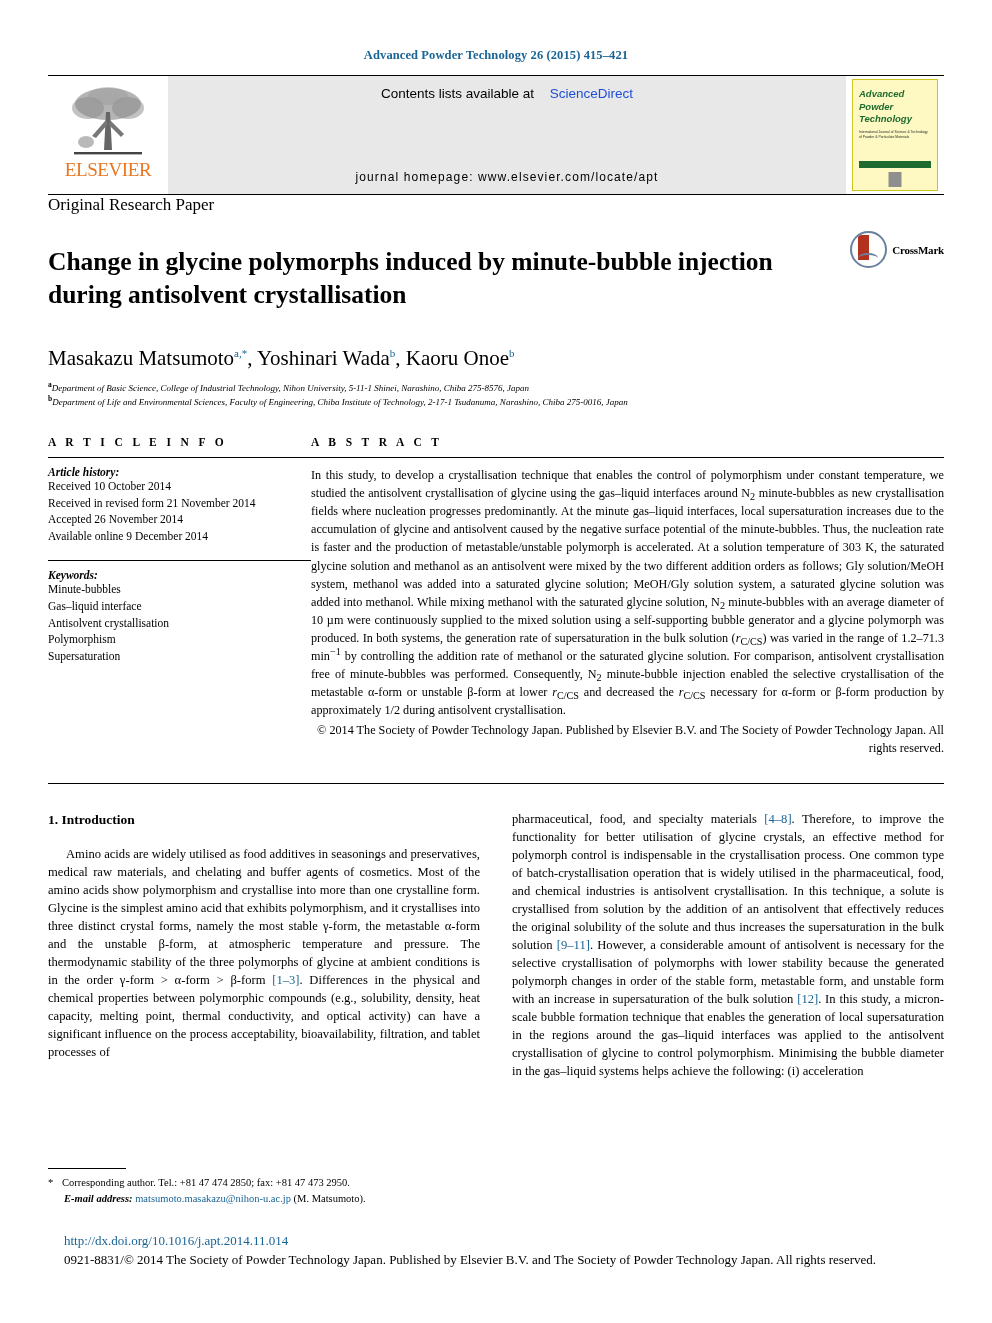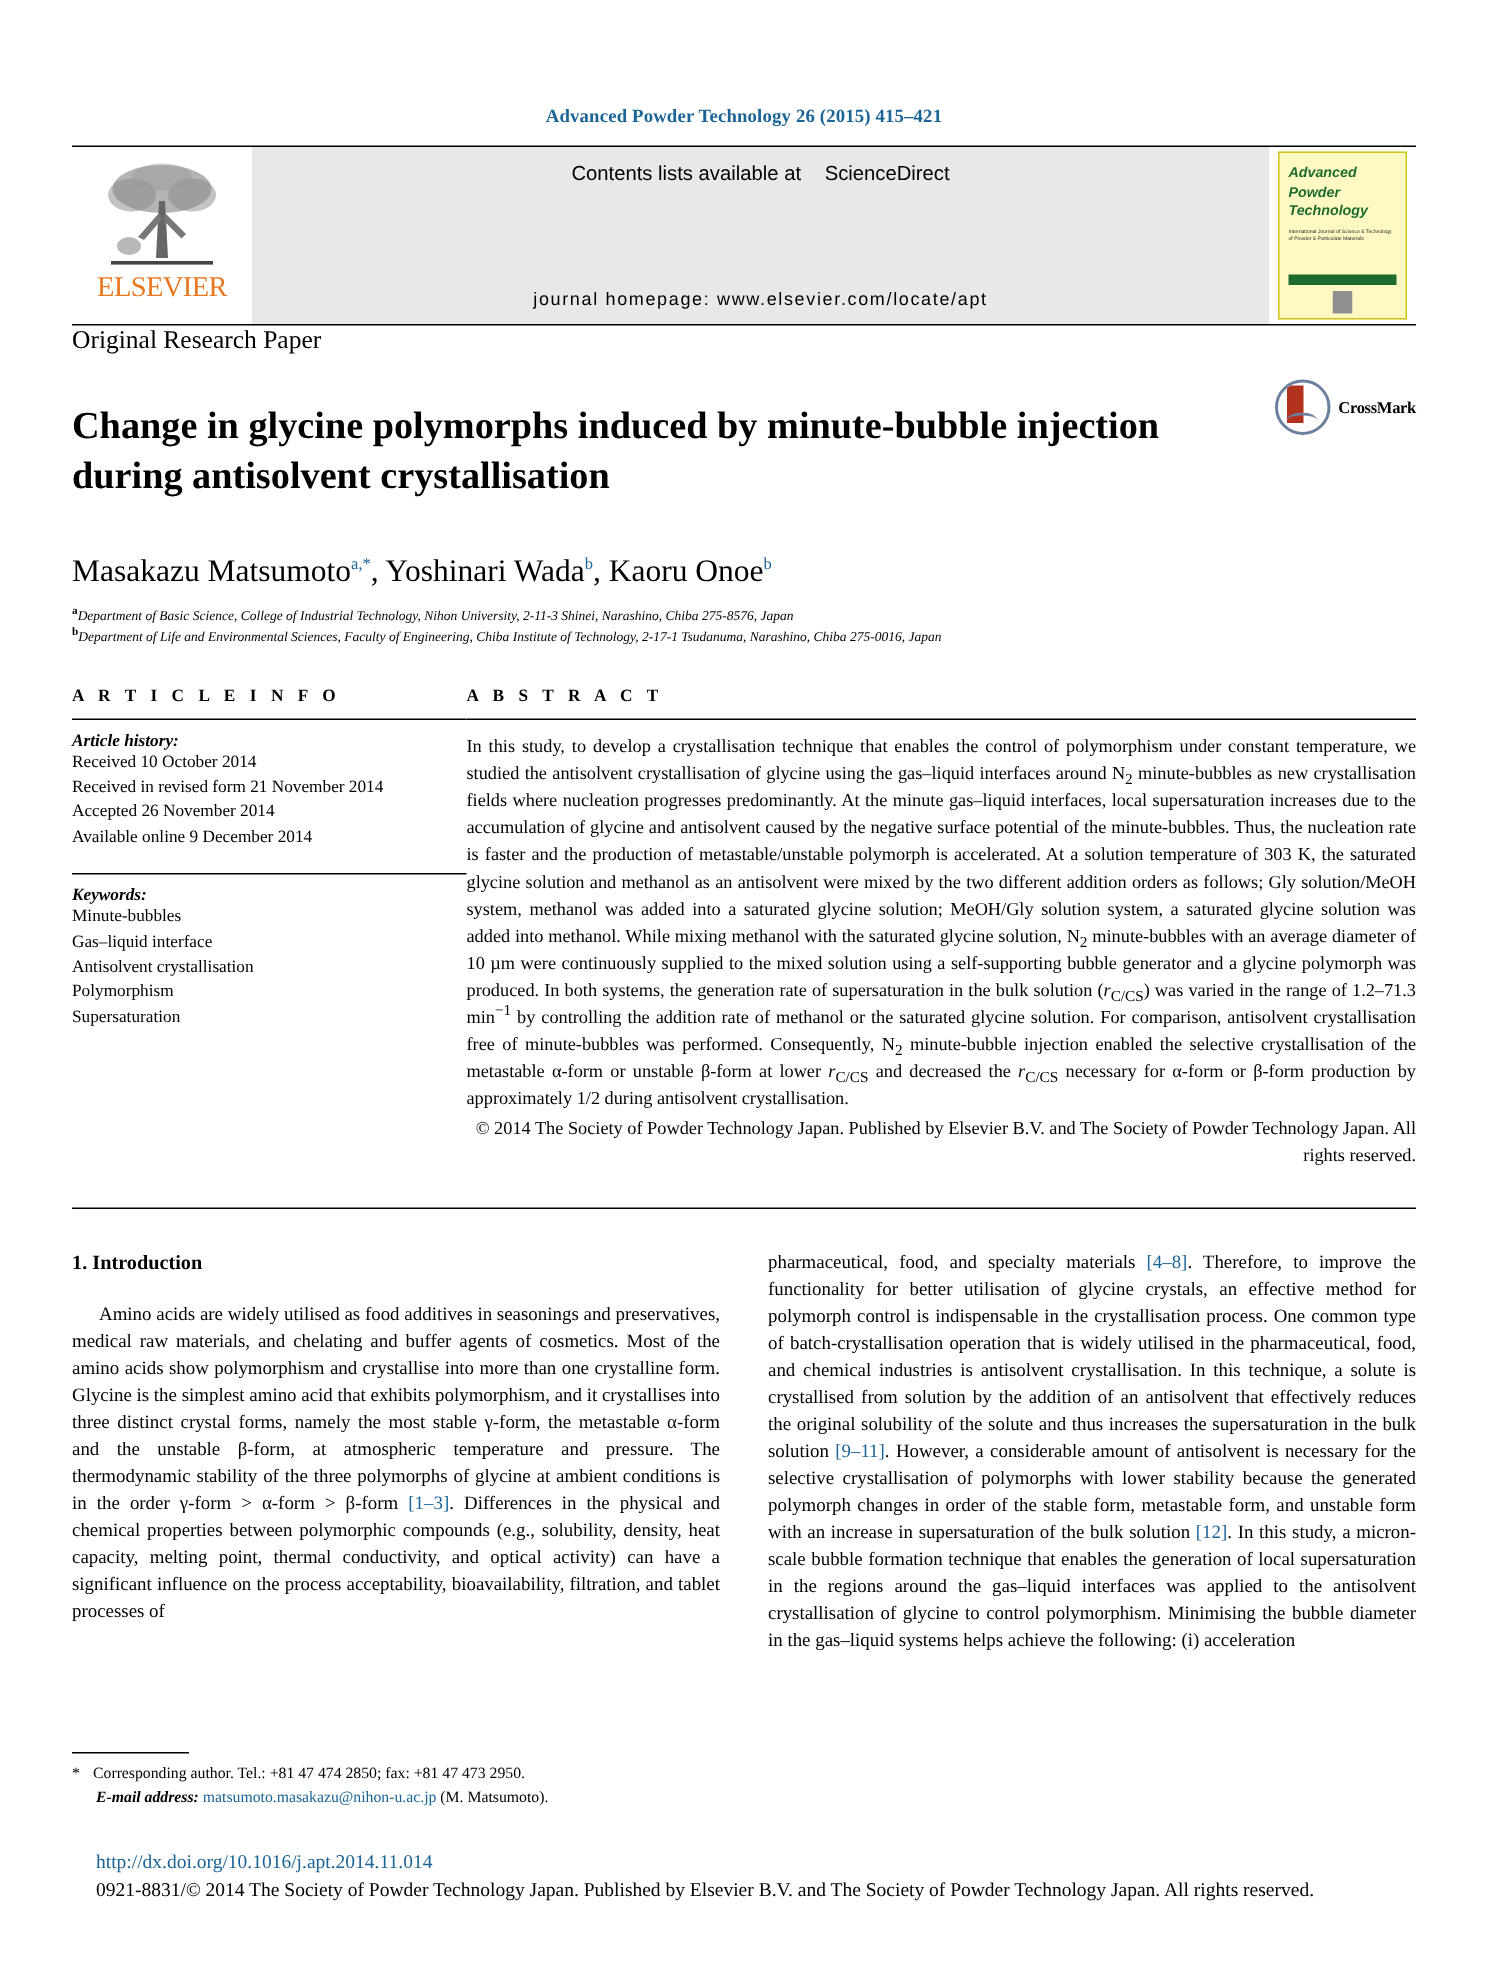--- a/index.html
+++ b/index.html
@@ -22,21 +22,21 @@
     box-sizing: border-box;
     padding: 0 48px;
   }
 
   
   .running-head {
     text-align: center;
     color: #1a6496;
     font-size: 12.5px;
     font-weight: bold;
-    padding-top: 70px;
+    padding-top: 48px;
     letter-spacing: 0.1px;
   }
 
   
   .masthead {
     margin-top: 12px;
     border-top: 1.6px solid #000;
     border-bottom: 1.6px solid #000;
     height: 118px;
     display: flex;
@@ -72,21 +72,21 @@
     align-items: center;
     justify-content: space-between;
     padding: 10px 0 10px 0;
     box-sizing: border-box;
   }
   .contents-line {
     font-size: 13.5px;
     font-family: "Liberation Sans", sans-serif;
   }
   .contents-line .sd {
-    color: #000000;
+    color: #1d4ed8;
     margin-left: 12px;
   }
   .journal-name {
     font-family: "Liberation Serif", serif;
     font-size: 31px;
     letter-spacing: 0.2px;
   }
   .homepage-line {
     font-family: "Liberation Sans", sans-serif;
     font-size: 12px;
@@ -400,21 +400,21 @@
   <div class="title-row">
     <h1 class="title">Change in glycine polymorphs induced by minute-bubble injection during antisolvent crystallisation</h1>
     <div class="crossmark">
       <div class="crossmark-badge"></div>
       <div class="crossmark-text">CrossMark</div>
     </div>
   </div>
 
   <div class="authors">Masakazu Matsumoto<sup>a,*</sup>, Yoshinari Wada<sup>b</sup>, Kaoru Onoe<sup>b</sup></div>
   <div class="affiliations">
-    <div><sup>a</sup><span>Department of Basic Science, College of Industrial Technology, Nihon University, 2-11-3 Shinei, Narashino, Chiba 275-8576, Japan</span></div>
+    <div><sup>a</sup><span>Department of Basic Science, College of Industrial Technology, Nihon University, 5-11-1 Shinei, Narashino, Chiba 275-8576, Japan</span></div>
     <div><sup>b</sup><span>Department of Life and Environmental Sciences, Faculty of Engineering, Chiba Institute of Technology, 2-17-1 Tsudanuma, Narashino, Chiba 275-0016, Japan</span></div>
   </div>
 
   <div class="info-abstract">
 
     <div class="col-info">
       <div class="sec-head">A R T I C L E   I N F O</div>
       <div class="rule"></div>
       <div class="meta-label">Article history:</div>
       <div class="meta-list">

